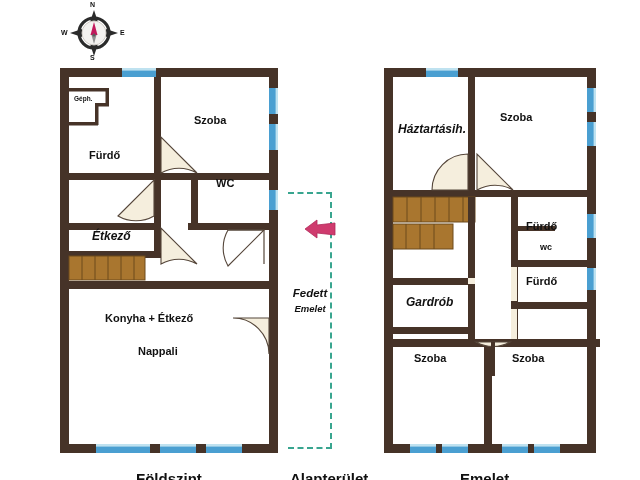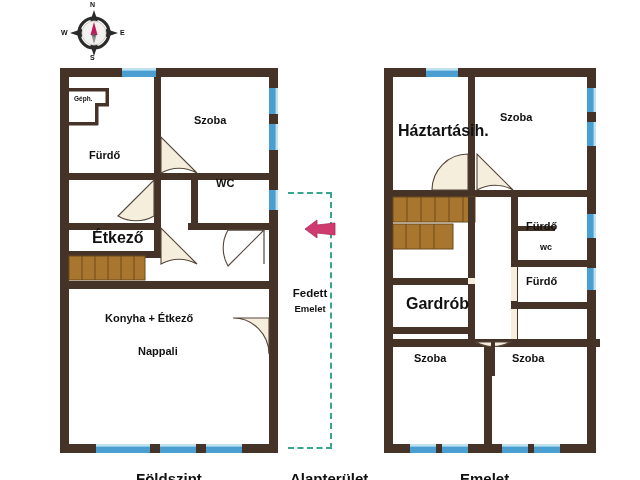--- a/index.html
+++ b/index.html
@@ -18,28 +18,28 @@
   }
 
   
   .plan{position:absolute;}
   .plan svg{display:block;}
 
   
   .lbl{position:absolute;color:#111;font-weight:bold;white-space:nowrap;
        font-family:"Liberation Sans",sans-serif;line-height:1;}
   .lbl.big{font-size:11px;text-align:center;}
-  .lbl.mid{font-size:16px;}
+  .lbl.mid{font-size:12px;font-style:italic;}
   .lbl.xs{font-size:6.5px;}
   .lbl.wc{font-size:9px;}
 
   
   .terrace{position:absolute;border:2px dashed #38a58f;border-left:none;}
   .tlbl{position:absolute;text-align:center;color:#111;font-weight:bold;
-        font-family:"Liberation Sans",sans-serif;}
+        font-family:"Liberation Sans",sans-serif;font-style:italic;}
 
   
   .wm{position:absolute;left:228px;top:225px;width:200px;height:34px;
       pointer-events:none;opacity:.42;}
   .wm-text{position:absolute;left:46px;top:4px;font-family:"Liberation Serif",serif;
            font-size:21px;color:#7e8f86;letter-spacing:1px;white-space:nowrap;}
   .wm-mark{position:absolute;left:0px;top:2px;width:40px;height:30px;}
 
   .arrow{position:absolute;left:303px;top:217px;width:34px;height:24px;}
 

